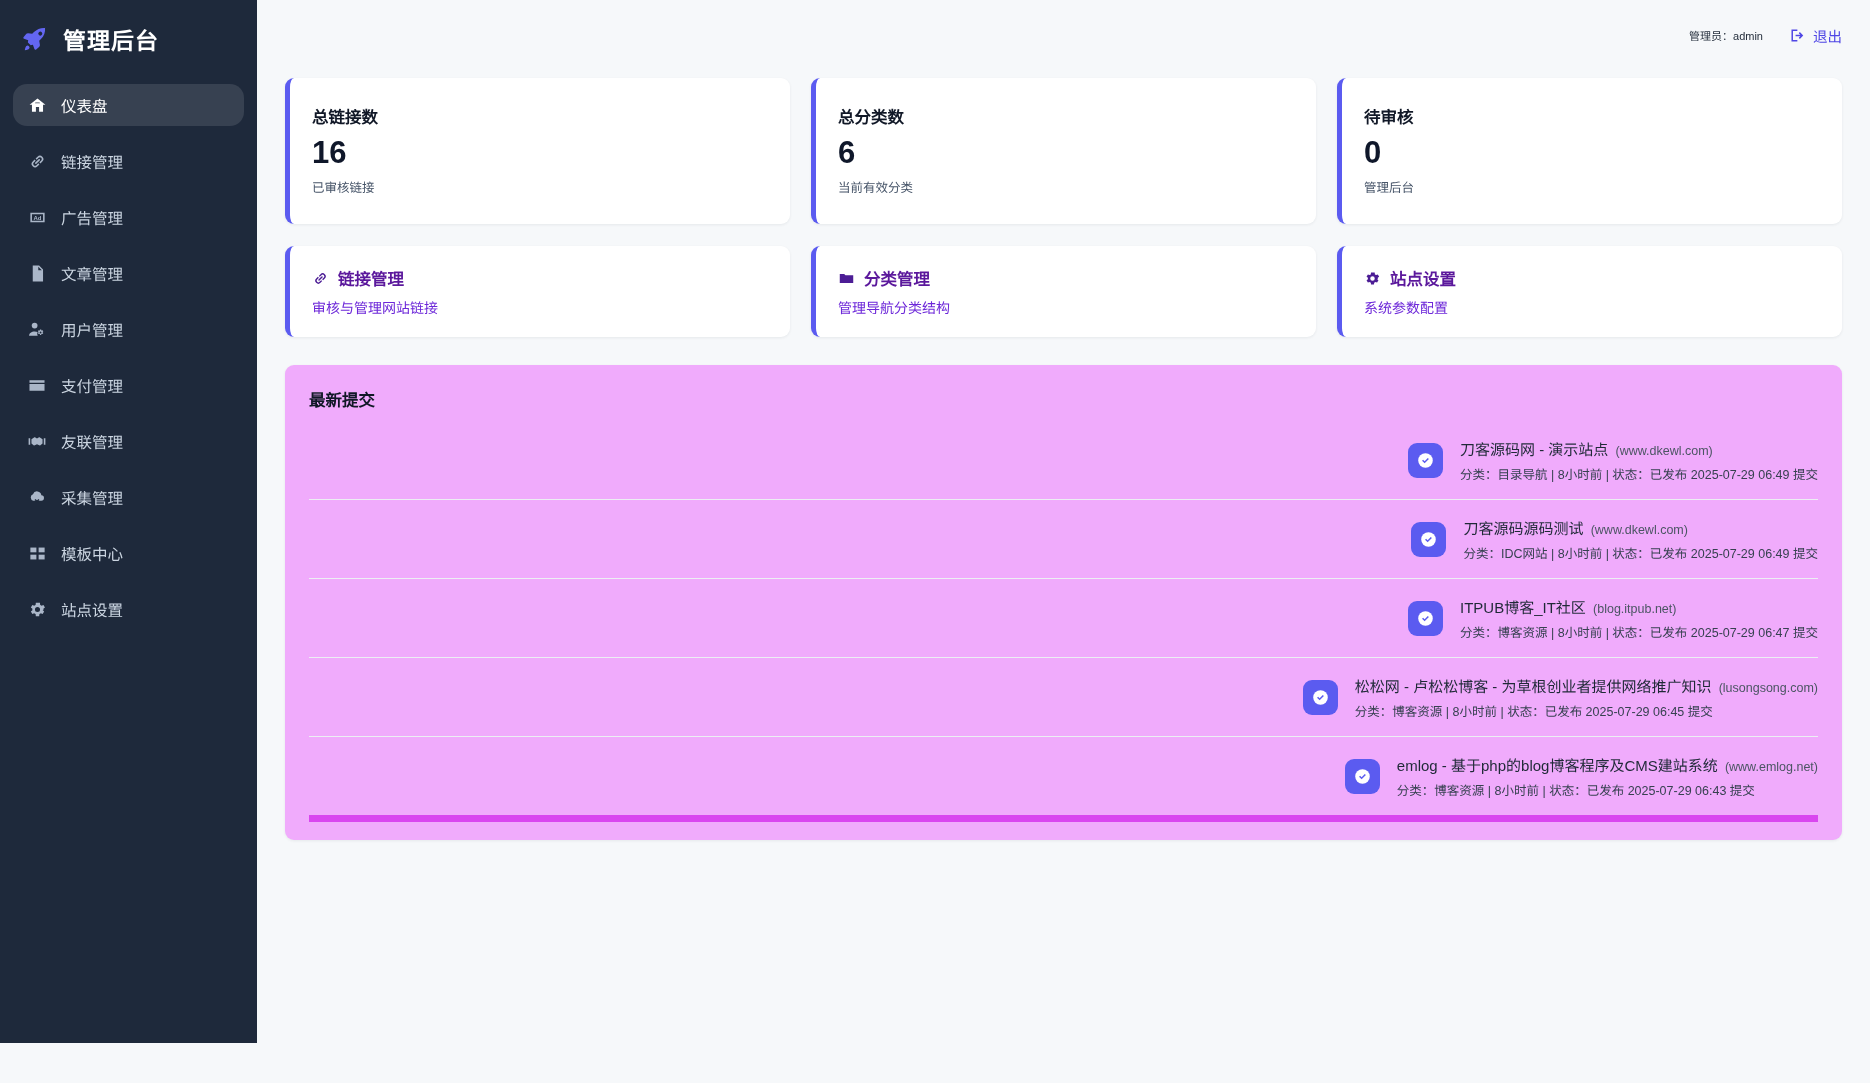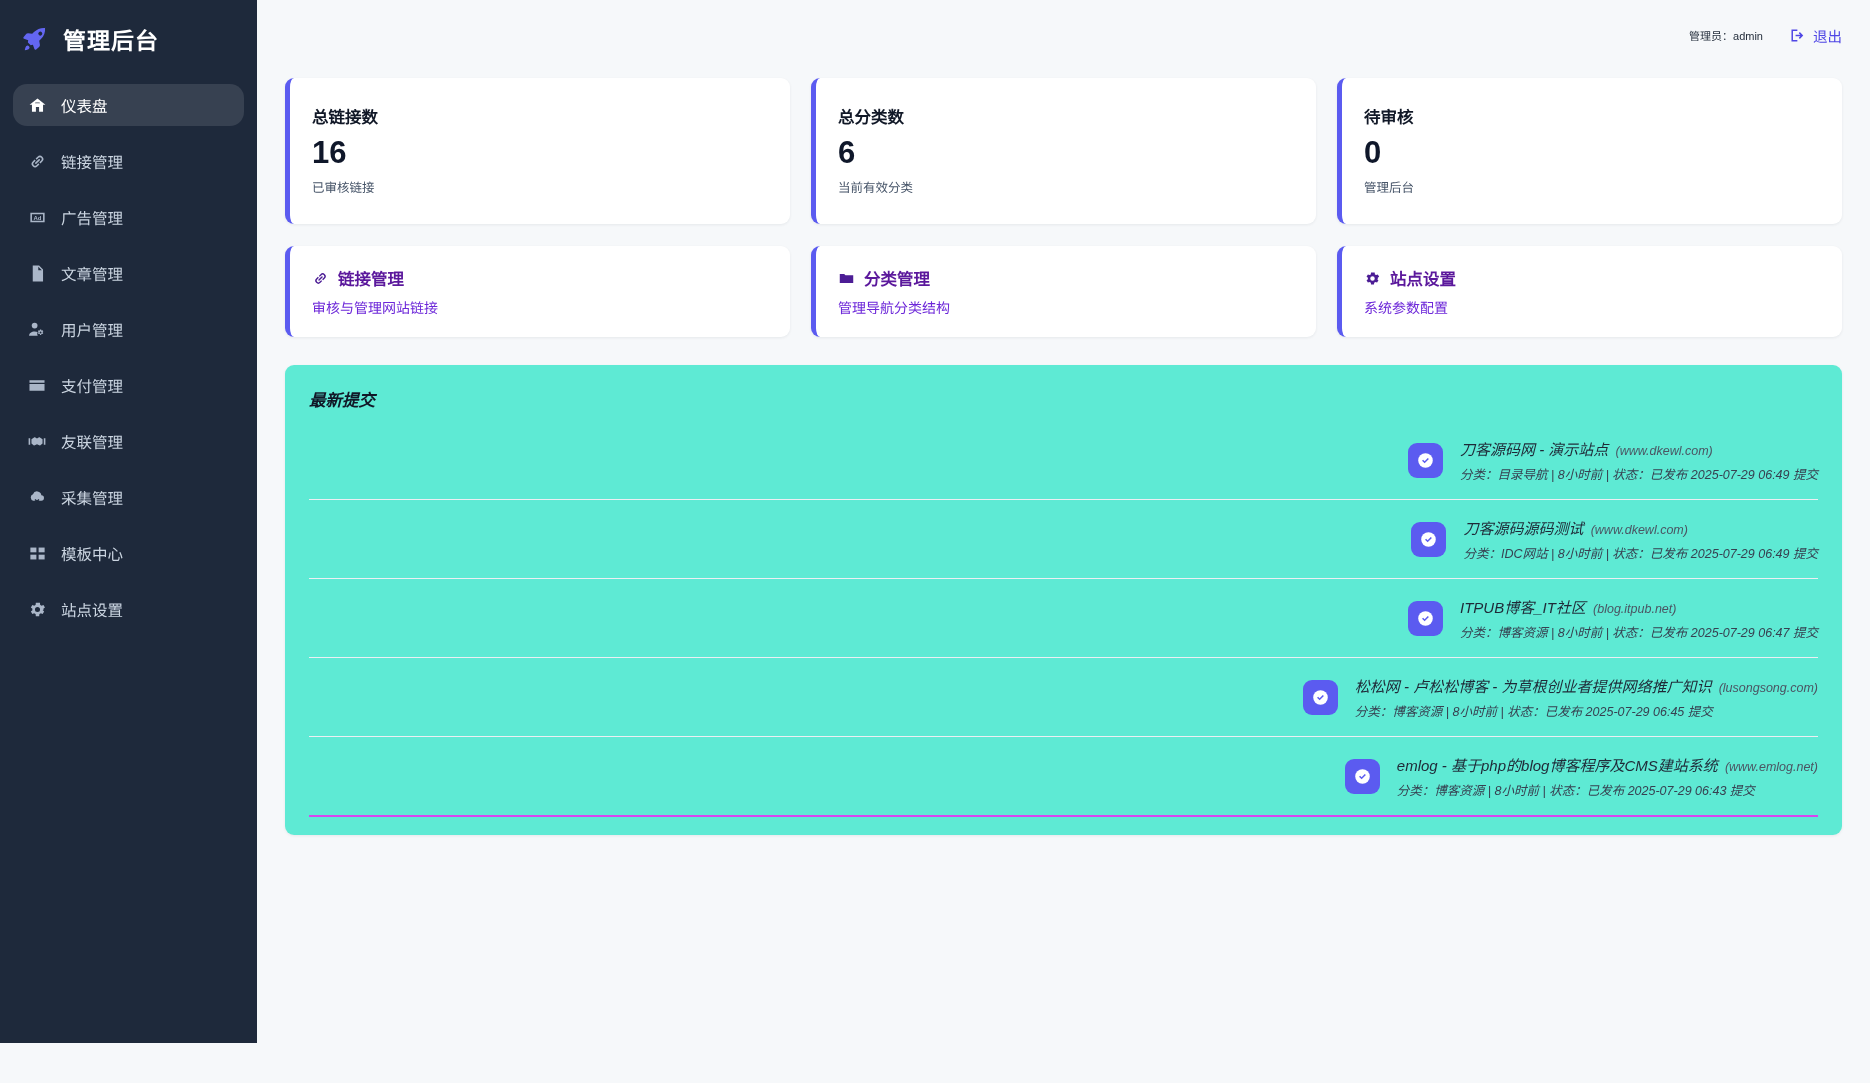--- a/index.html
+++ b/index.html
@@ -176,43 +176,42 @@
   }
   .action-title .act-icon { display: flex; align-items: center; }
   .action-title .act-icon svg { fill: #4c1d95; display: block; }
   .action-sub {
     font-size: 14px;
     color: #6d28d9;
   }
 
   
   #latest-panel {
-    background: #5eead4;
+    background: #f0abfc;
     border-radius: 9px;
     box-shadow: 0 1px 3px rgba(16,24,40,0.07);
     margin-top: 28px;
     padding: 22px 24px 18px 24px;
-    font-style: italic;
   }
   #latest-title {
     font-size: 16.5px;
     font-weight: bold;
     color: #111827;
     margin-bottom: 10px;
   }
 
   .submission {
     display: flex;
     align-items: center;
     gap: 17px;
     padding: 17px 0 16px 12px;
     border-bottom: 1px solid #eceff3;
     justify-content: flex-end;
   }
-  .submission:last-child { border-bottom: 2px solid #d946ef; }
+  .submission:last-child { border-bottom: 7px solid #d946ef; }
 
   .sub-badge {
     width: 35px; height: 35px;
     min-width: 35px;
     border-radius: 9px;
     background: #5b5bf0;
     display: flex;
     align-items: center;
     justify-content: center;
   }

